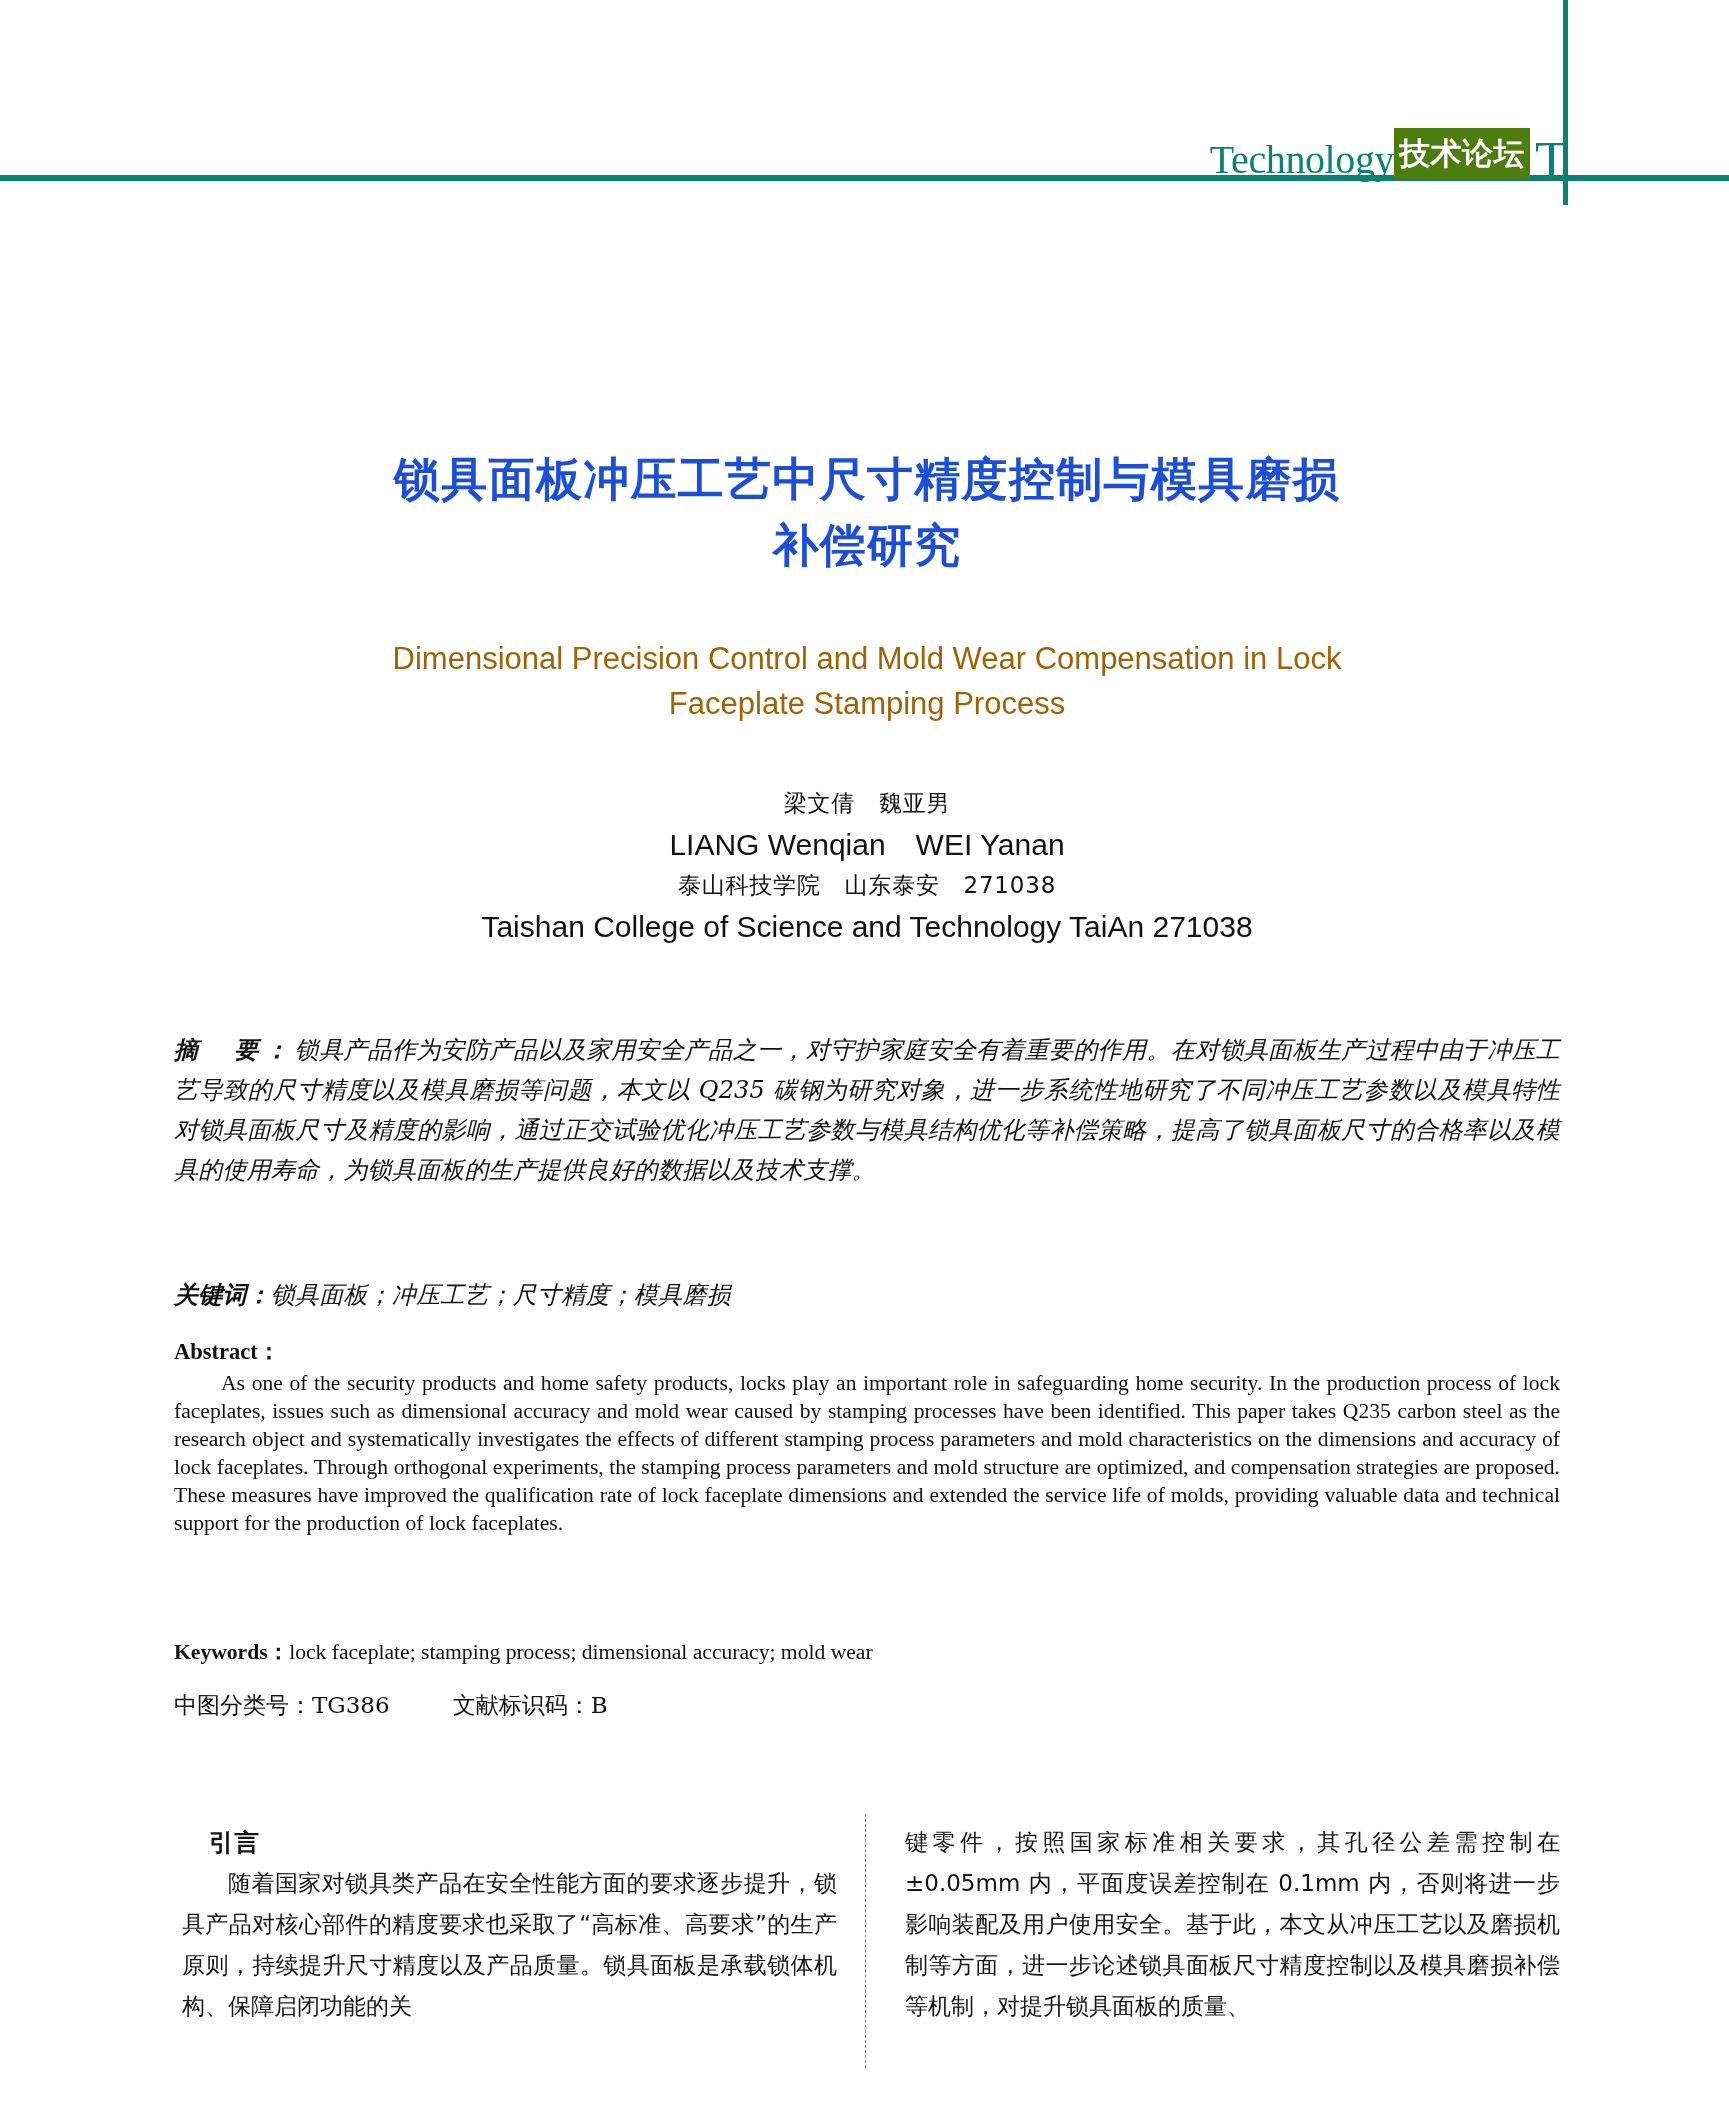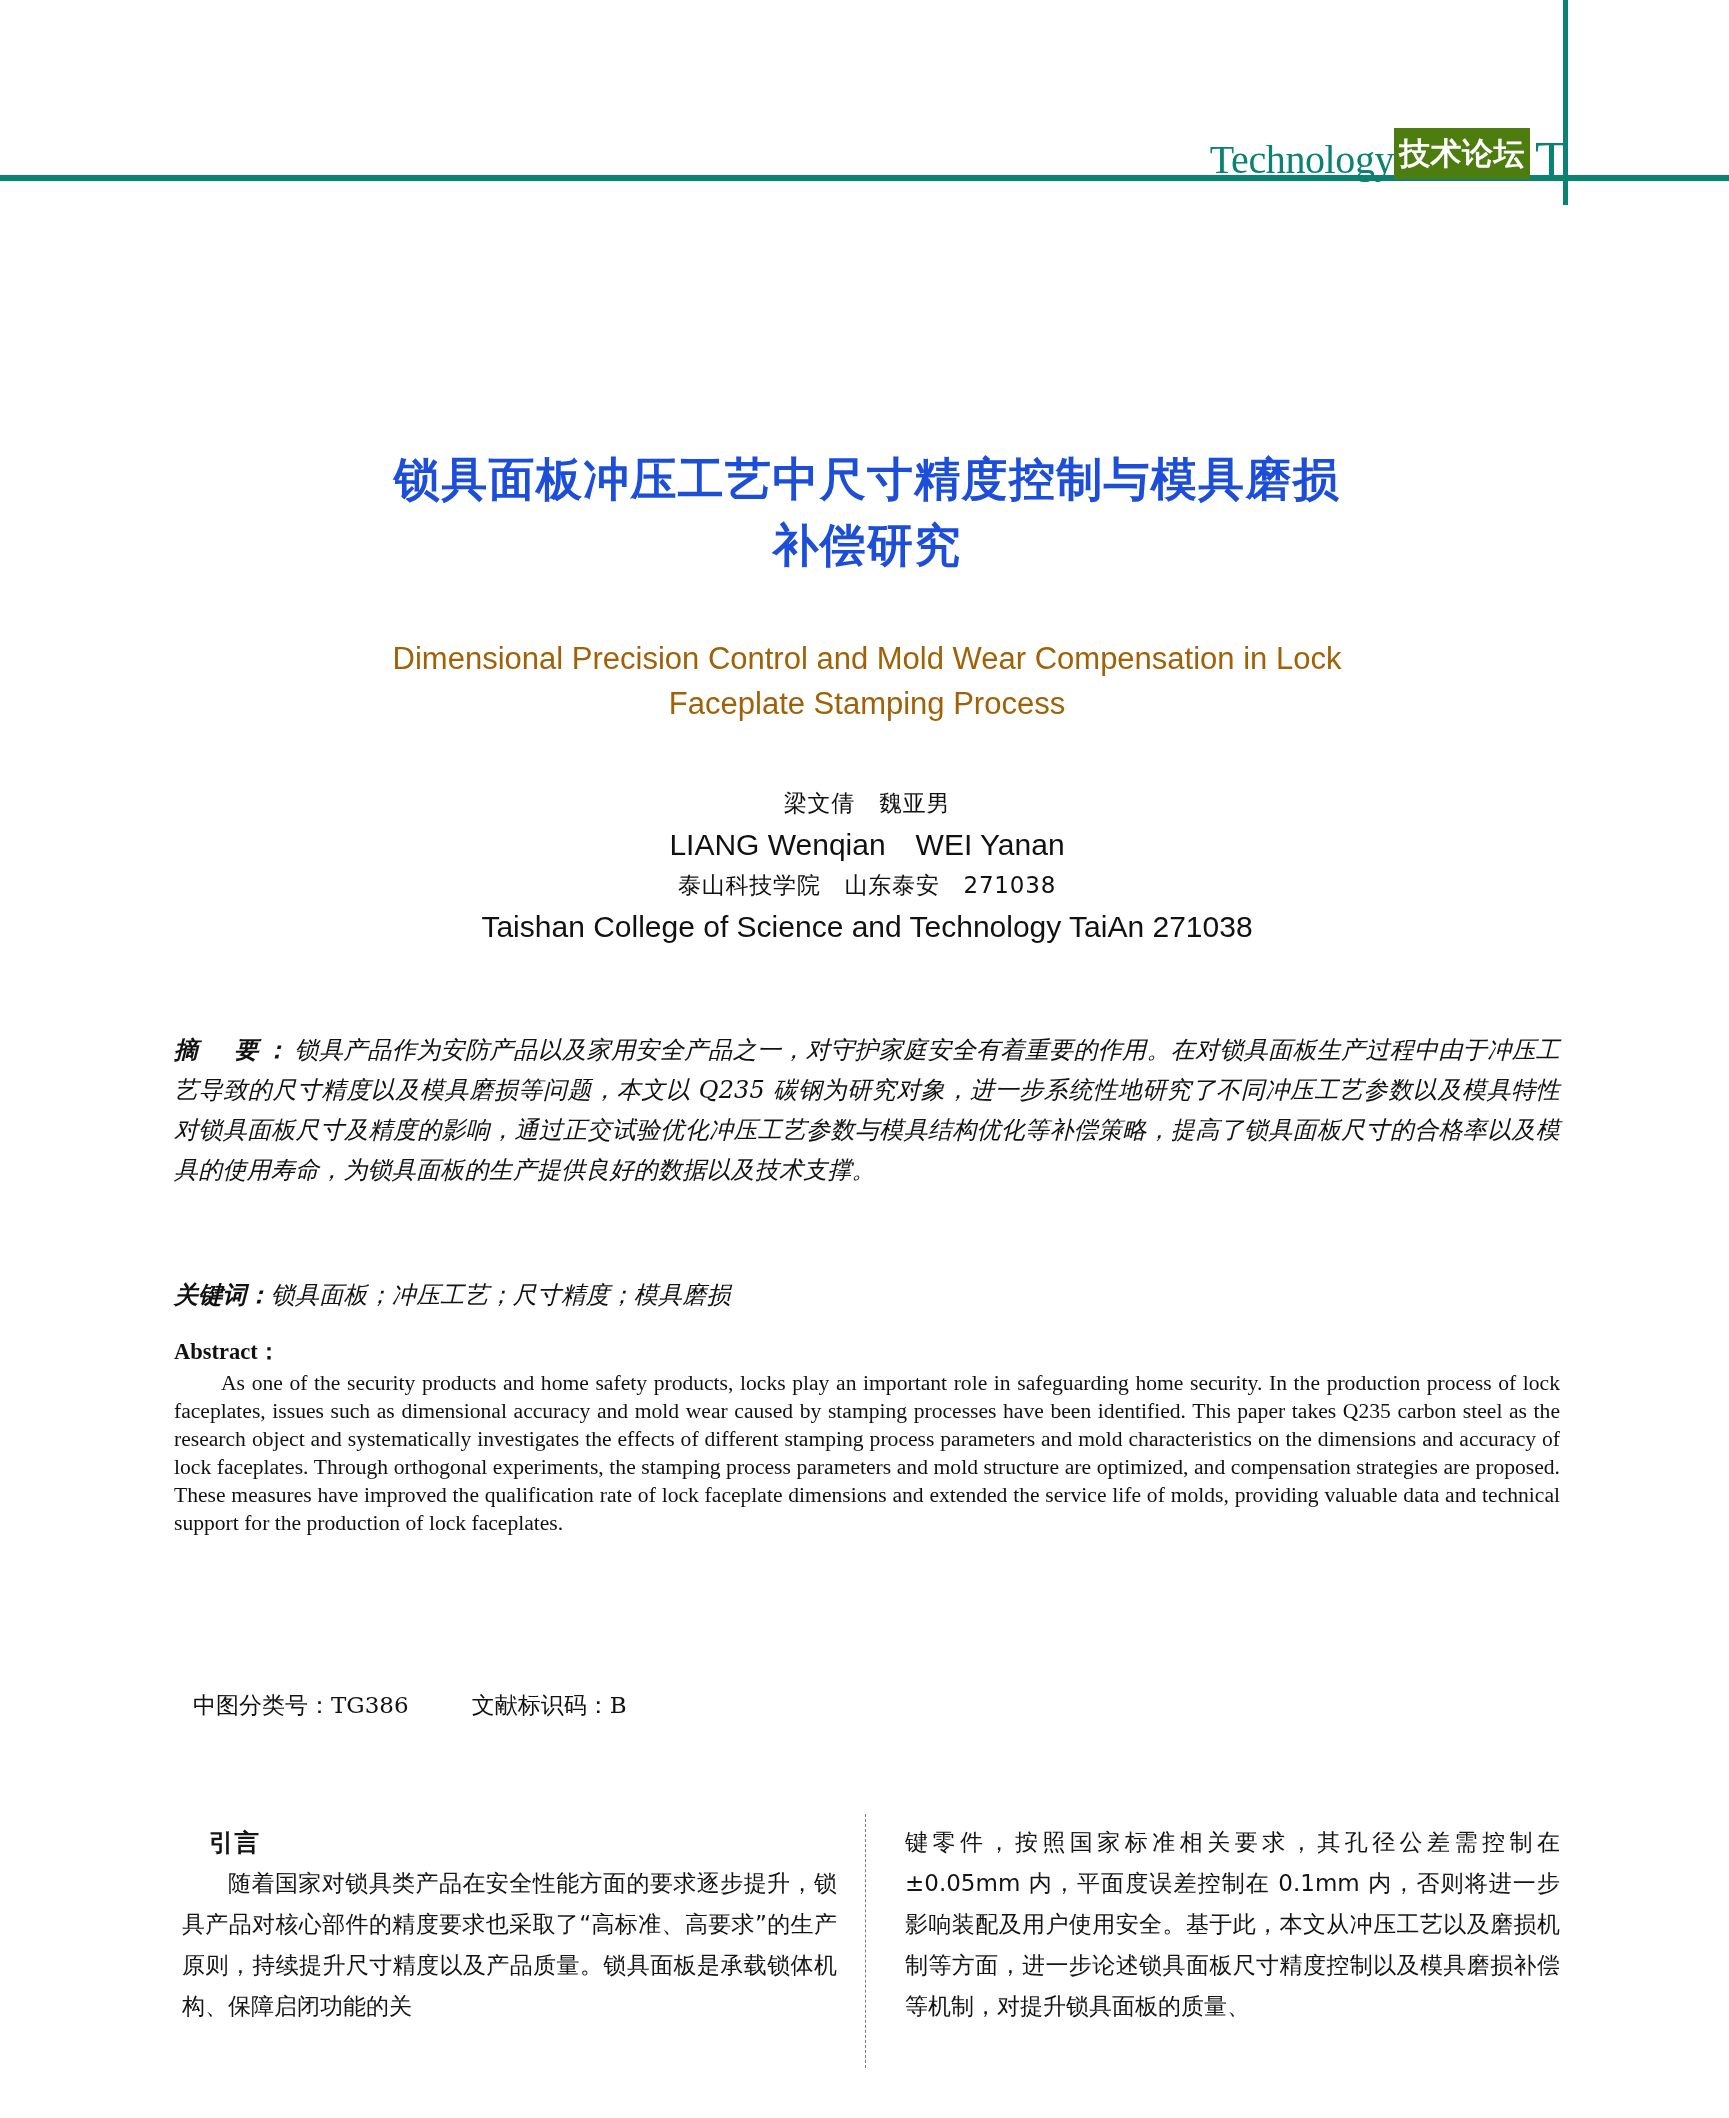--- a/index.html
+++ b/index.html
@@ -121,21 +121,21 @@
   #kw-en {
     top:1635px;
     font-family:"Liberation Serif", serif;
     font-size:21.6px; line-height:34px;
   }
   #kw-en .lbl { font-weight:bold; }
 
   #clc {
     top:1686px;
     font-family:"DejaVu Serif", serif;
-    font-size:23px; line-height:38px;margin-left:19px;
+    font-size:23px; line-height:38px;
   }
   #clc .gap { display:inline-block; width:63px; }
 
   
   #cols {
     position:absolute; left:174px; top:1822px;
     width:1386px; height:271px;
   }
   #col-divider {
     position:absolute; left:691px; top:-7.6px; width:1.3px; height:254px;
@@ -200,20 +200,23 @@
     <span class="lbl">摘　要：</span><span>锁具产品作为安防产品以及家用安全产品之一，对守护家庭安全有着重要的作用。在对锁具面板生产过程中由于冲压工艺导致的尺寸精度以及模具磨损等问题，本文以 Q235 碳钢为研究对象，进一步系统性地研究了不同冲压工艺参数以及模具特性对锁具面板尺寸及精度的影响，通过正交试验优化冲压工艺参数与模具结构优化等补偿策略，提高了锁具面板尺寸的合格率以及模具的使用寿命，为锁具面板的生产提供良好的数据以及技术支撑。</span>
   </div>
 
   <div class="content" id="kw-cn">
     <span class="lbl">关键词：</span><span>锁具面板；冲压工艺；尺寸精度；模具磨损</span>
   </div>
 
   <div class="content" id="abs-en-head">Abstract：</div>
   <div class="content" id="abs-en-body">As one of the security products and home safety products, locks play an important role in safeguarding home security. In the production process of lock faceplates, issues such as dimensional accuracy and mold wear caused by stamping processes have been identified. This paper takes Q235 carbon steel as the research object and systematically investigates the effects of different stamping process parameters and mold characteristics on the dimensions and accuracy of lock faceplates. Through orthogonal experiments, the stamping process parameters and mold structure are optimized, and compensation strategies are proposed. These measures have improved the qualification rate of lock faceplate dimensions and extended the service life of molds, providing valuable data and technical support for the production of lock faceplates.</div>
 
+  <div class="content" id="kw-en">
+    <span class="lbl">Keywords：</span><span>lock faceplate; stamping process; dimensional accuracy; mold wear</span>
+  </div>
 
   <div class="content" id="clc">
     <span>中图分类号：</span><span>TG386</span><span class="gap"></span><span>文献标识码：</span><span>B</span>
   </div>
 
   <div id="cols">
     <div id="col-divider"></div>
 
     <div class="col" id="col-left">
       <div class="sec-head">引言</div>

